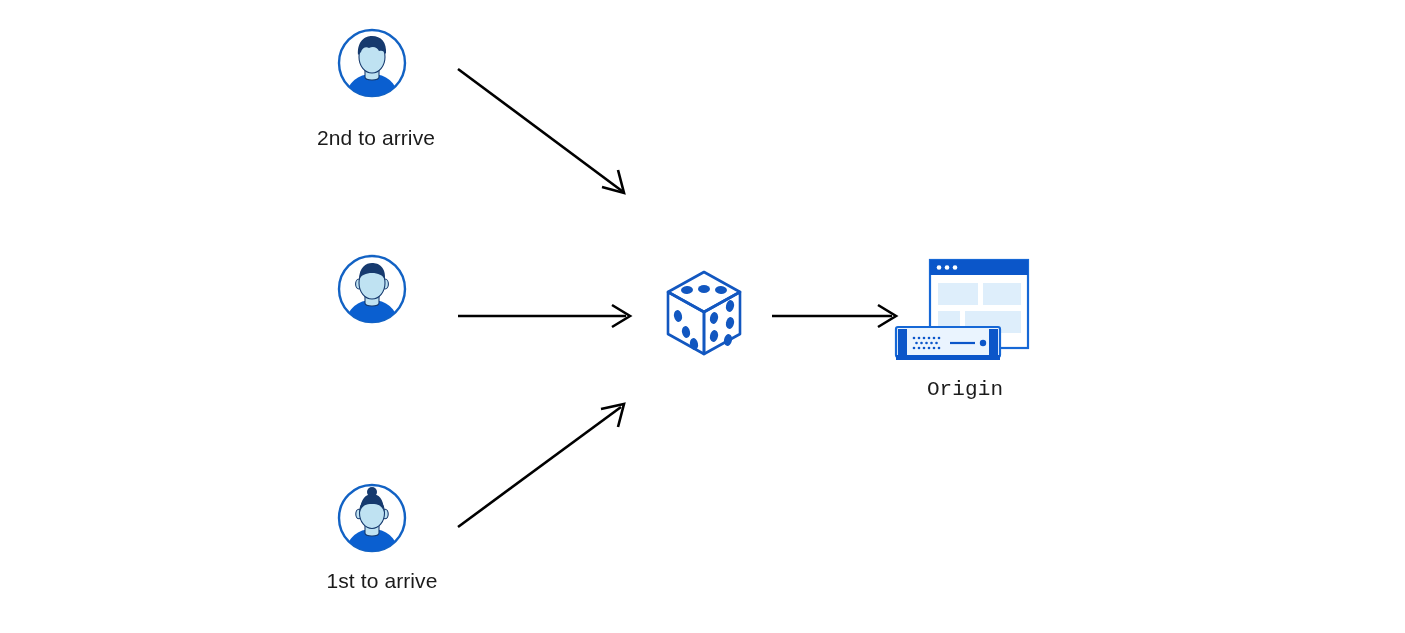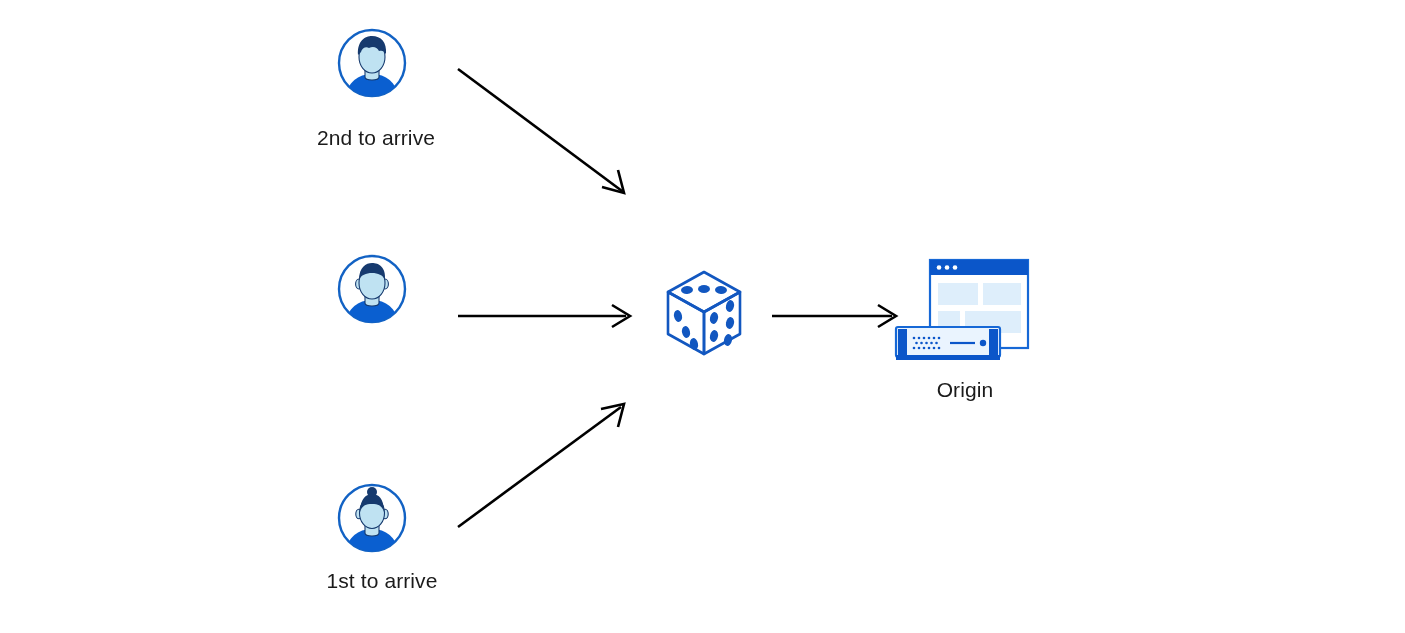--- a/index.html
+++ b/index.html
@@ -210,15 +210,15 @@
             <circle cx="39" cy="93" r="1.3"></circle>
           <circle cx="44" cy="93" r="1.3"></circle>
             <circle cx="49" cy="93" r="1.3"></circle>
         </g>
 
         <line x1="60" y1="88" x2="85" y2="88" stroke="#0b56c9" stroke-width="2.2"></line>
         <circle cx="93" cy="88" r="3.2" fill="#0b56c9"></circle>
       </g>
     </svg>
   </div>
-  <div class="node-label" style="left:835px; top:378px;">Origin</div>
+  <div class="node-label" style="left:835px; top:378px;font-family:Liberation Mono, monospace;">Origin</div>
 
 </div>
 
 </body></html>

